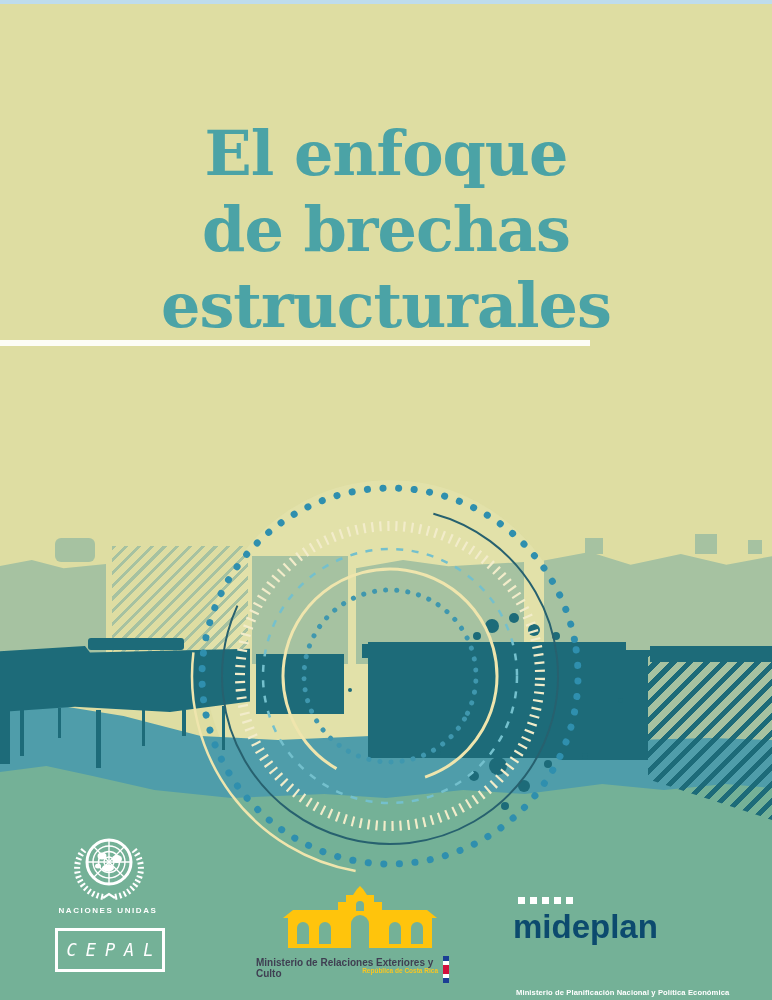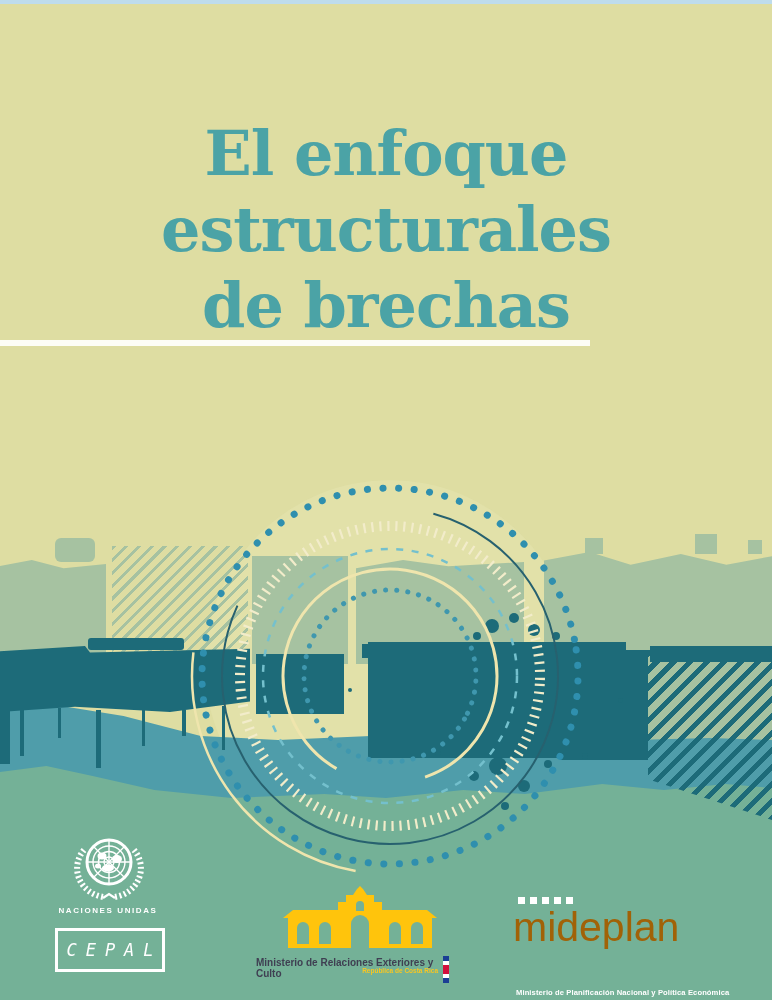--- a/index.html
+++ b/index.html
@@ -95,36 +95,36 @@
   .mre-line1{left:256px;top:957px;width:182px;text-align:left;color:#3f3f52;
     font-size:10px;font-weight:700;}
   .mre-line2{left:256px;top:967px;width:182px;text-align:right;color:#f7c623;
     font-size:6.5px;font-weight:700;}
   .cr-flag{left:443px;top:956px;width:6px;height:27px;display:flex;flex-direction:column;}
   .cr-flag .fb{flex:0 0 5px;background:#1b3f94;}
   .cr-flag .fw{flex:0 0 4px;background:#ffffff;}
   .cr-flag .fr{flex:0 0 9px;background:#d3103c;}
   .mideplan-dots{left:518px;top:897px;display:flex;gap:5px;}
   .mideplan-dots i{width:7px;height:7px;background:#fff;display:block;}
-  .mideplan-word{left:513px;top:901px;width:240px;color:#a16207;
-    font-size:41px;font-weight:400;letter-spacing:0;line-height:52px;}
+  .mideplan-word{left:513px;top:901px;width:240px;color:#0c4a6e;
+    font-size:33px;font-weight:700;letter-spacing:0;line-height:52px;}
   .mideplan-tag{left:516px;top:988px;width:230px;color:#fff;
     font-size:7.6px;font-weight:700;letter-spacing:.1px;}
 </style>
 </head>
 <body>
 
 <div class="cover">
 
   <div class="abs top-strip"></div>
 
   <h1 class="abs title" style="margin:0">
     <span>El enfoque</span>
+    <span>de brechas</span>
     <span>estructurales</span>
-    <span>de brechas</span>
   </h1>
 
   <div class="abs divider"></div>
 
 
   <div class="abs glow"></div>
 
   <div class="abs sage s0"></div>
   <div class="abs sage s1"></div>
   <div class="abs hatch-sage"></div>

